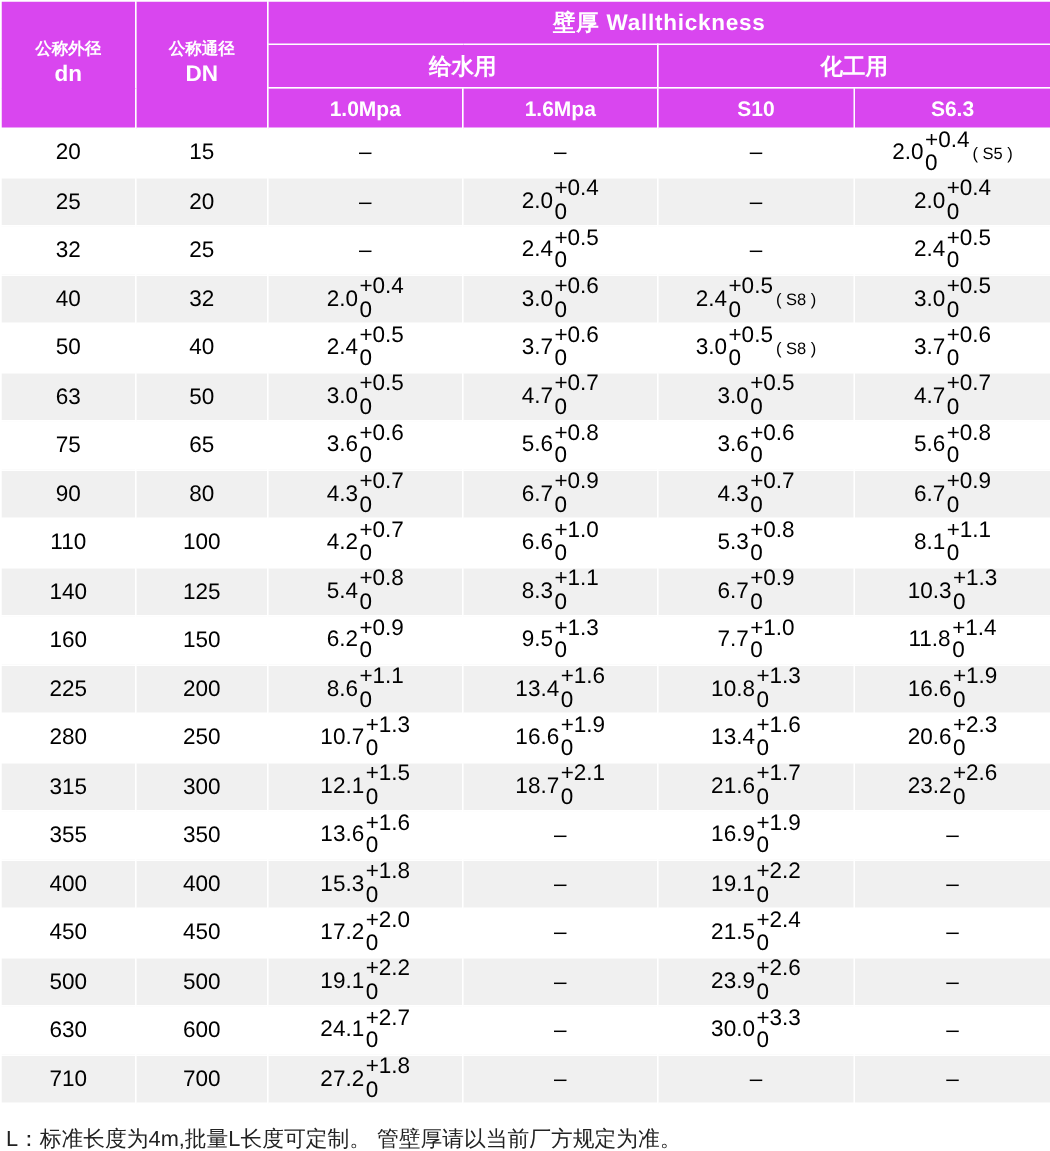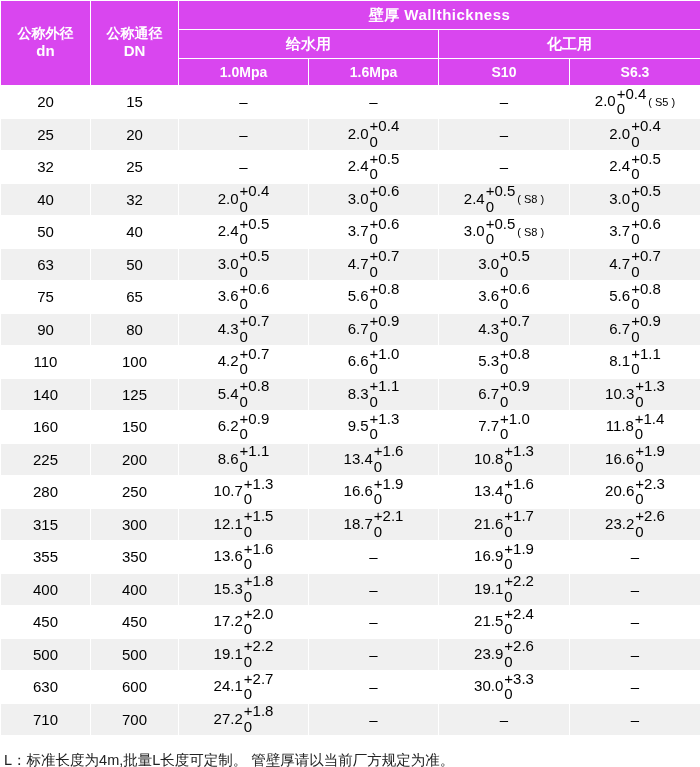--- a/index.html
+++ b/index.html
@@ -48,21 +48,21 @@
   }
   .hdr-sub {
     height: 26px;
     font-size: 14px;
     margin-top: 12px;
   }
   .hdr-dn {
     font-size: 15px;
     line-height: 1.25;
   }
-  .hdr-dn .cn { display: block; font-size: 14px; }
+  .hdr-dn .cn { display: block; font-size: 11px; }
   .hdr-dn .en { display: block; font-size: 15px; }
 
   
   tbody td {
     border: 1px solid #d8d8d8;
     font-size: 15px;
     height: 30px;
     background: #ffffff;
   }
   tbody tr.alt td {

